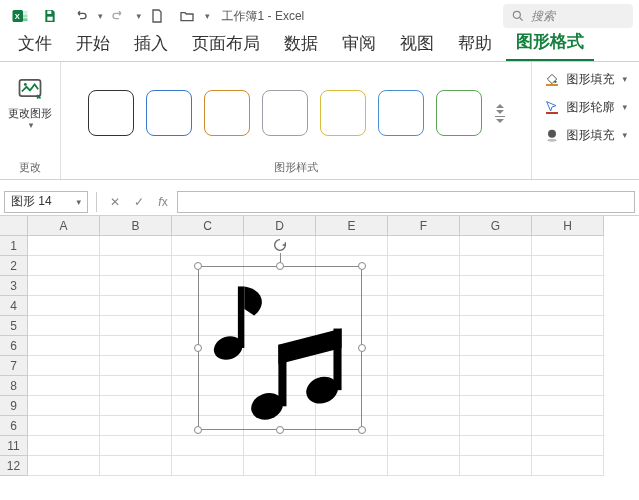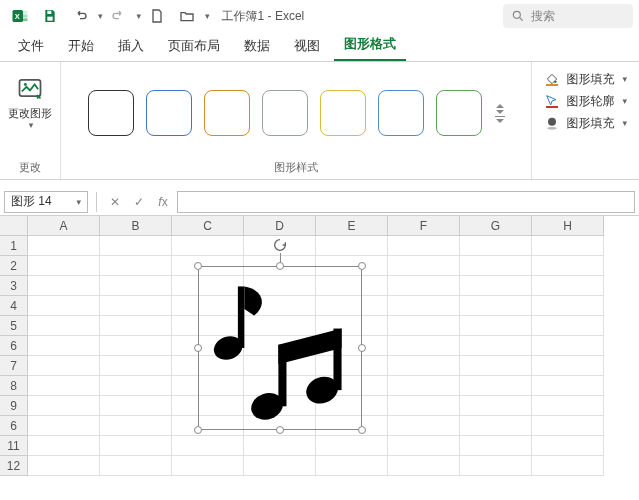--- a/index.html
+++ b/index.html
@@ -4,41 +4,41 @@
 <style>
 * { margin: 0; padding: 0; box-sizing: border-box; font-family: "Segoe UI", "Microsoft YaHei", sans-serif; }
 body { background: #fff; font-size: 12px; color: #333; width: 639px; height: 500px; overflow: hidden; }
 
 
 .titlebar { height: 32px; background: #fff; display: flex; align-items: center; padding: 0 6px; }
 .titlebar .qat { display: flex; align-items: center; gap: 2px; }
 .titlebar .qat-btn { width: 28px; height: 28px; display: flex; align-items: center; justify-content: center; cursor: pointer; }
 .titlebar .title { margin-left: 12px; color: #555; font-size: 12px; }
 .titlebar .search { margin-left: auto; display: flex; align-items: center; width: 130px; height: 24px; border-radius: 4px; padding: 0 8px; color: #888; background: #f0f0f0; }
-.titlebar .search span.txt { margin-left: 6px; }
+.titlebar .search span.txt { margin-left: 6px; font-style: italic; }
 
 
 .tabs { height: 30px; display: flex; align-items: flex-end; padding: 0 8px; gap: 4px; border-bottom: 1px solid #d0d0d0; }
-.tab { padding: 6px 10px; font-size: 13px; color: #333; cursor: pointer; }
+.tab { padding: 6px 10px; font-size: 17px; color: #333; cursor: pointer; }
 .tab.active { color: #15803d; border-bottom: 2px solid #107c41; font-weight: 600; }
 
 
 .ribbon { height: 118px; background: #fff; display: flex; border-bottom: 1px solid #d0d0d0; }
 .group { display: flex; flex-direction: column; align-items: center; padding: 6px 8px 2px; border-right: 1px solid #e0e0e0; }
 .group-body { display: flex; align-items: flex-start; gap: 6px; flex: 1; }
 .group-label { font-size: 11px; color: #666; padding: 2px 0; }
 .bigbtn { width: 44px; height: 78px; display: flex; flex-direction: column; align-items: center; justify-content: flex-start; padding-top: 4px; cursor: pointer; font-size: 11px; text-align: left; line-height: 1.3; }
 .bigbtn .ic { width: 32px; height: 32px; display: flex; align-items: center; justify-content: center; margin-bottom: 2px; }
 .style-swatch { width: 46px; height: 46px; border-radius: 8px; margin: 4px 3px; cursor: pointer; border: 1px solid; background: #fff; }
 .dropper { width: 14px; height: 46px; display: flex; flex-direction: column; align-items: center; justify-content: center; gap: 2px; margin-left: 2px; }
 .dropper div { width: 0; height: 0; border-left: 4px solid transparent; border-right: 4px solid transparent; }
 .dropper .up { border-bottom: 4px solid #888; }
 .dropper .down { border-top: 4px solid #888; }
 .dropper .bar { width: 10px; height: 1px; background: #888; }
-.fillgroup { padding: 6px 8px; display: flex; flex-direction: column; }
+.fillgroup { padding: 6px 8px; display: flex; flex-direction: column; gap: 6px; }
 .fillbtn { display: flex; align-items: center; gap: 6px; height: 22px; cursor: pointer; font-size: 12px; padding: 0 4px; }
 .fillbtn .ic { width: 16px; height: 16px; display: flex; align-items: center; justify-content: center; }
 .chev { font-size: 9px; color: #666; margin-left: 2px; }
 
 
 .fbar { height: 28px; display: flex; align-items: center; border-bottom: 1px solid #d0d0d0; padding: 2px 4px; gap: 4px; margin-top: 8px; }
 .namebox { width: 84px; height: 22px; border: 1px solid #bbb; display: flex; align-items: center; padding: 0 6px; background: #fff; justify-content: space-between; }
 .namebox .dd { font-size: 9px; color: #666; }
 .fbar .sep { width: 1px; height: 20px; background: #ccc; margin: 0 4px; }
 .fx-btn { width: 20px; color: #888; text-align: center; }
@@ -121,21 +121,23 @@
     <span class="txt">搜索</span>
   </div>
 </div>
 
 <div class="tabs">
   <div class="tab">文件</div>
   <div class="tab">开始</div>
   <div class="tab">插入</div>
   <div class="tab">页面布局</div>
   <div class="tab">数据</div>
+  <div class="tab">审阅</div>
   <div class="tab">视图</div>
+  <div class="tab">帮助</div>
   <div class="tab active">图形格式</div>
 </div>
 
 <div class="ribbon">
   <div class="group">
     <div class="group-body">
       <div class="bigbtn">
         <div class="ic">
           <svg width="28" height="28" viewBox="0 0 24 24">
               <rect x="3" y="5" width="18" height="14" rx="2" fill="none" stroke="#555" stroke-width="1.5"></rect>

